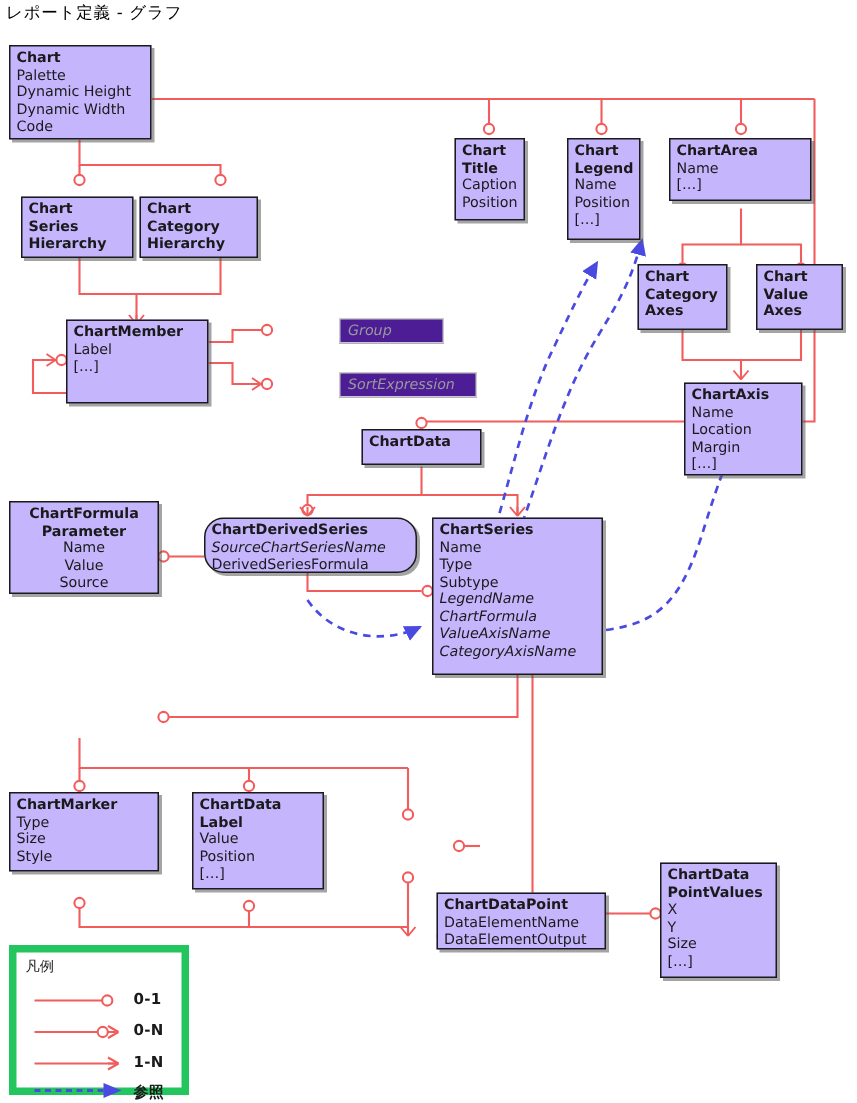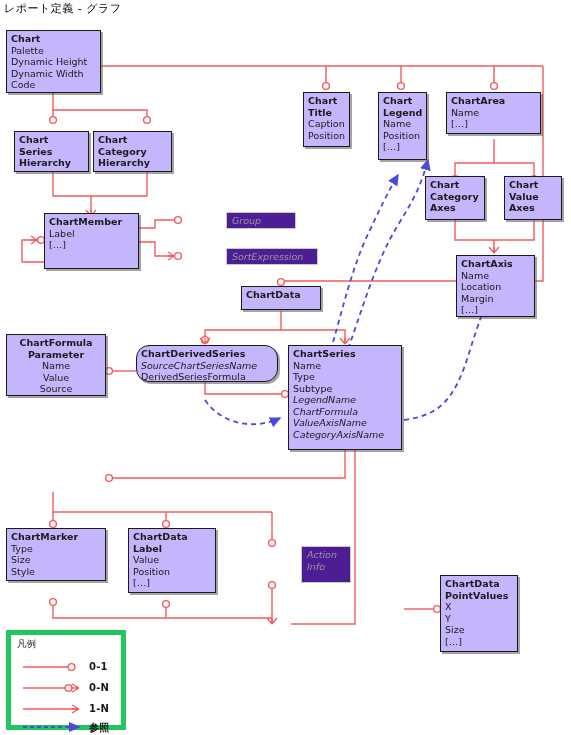--- a/index.html
+++ b/index.html
@@ -265,42 +265,43 @@
   </div>
 
   <div class="ent" style="left:128px;top:528px;width:88px;height:65px;">
     <span class="t" style="white-space:pre;">ChartData
 Label</span>
     <span class="f">Value</span>
     <span class="f">Position</span>
     <span class="f">[…]</span>
   </div>
 
+  <div class="ent" style="left:291px;top:595px;width:113px;height:38px;">
+    <span class="t">ChartDataPoint</span>
+    <span class="f">DataElementName</span>
+    <span class="f">DataElementOutput</span>
+  </div>
 
   <div class="ent" style="left:440px;top:575px;width:78px;height:77px;">
     <span class="t" style="white-space:pre;">ChartData
 PointValues</span>
     <span class="f">X</span>
     <span class="f">Y</span>
     <span class="f">Size</span>
     <span class="f">[…]</span>
   </div>
 
   <div class="ghost" style="left:178px;top:212px;width:70px;height:17px;">
     <span class="f">Group</span>
   </div>
 
   <div class="ghost" style="left:178px;top:248px;width:92px;height:17px;">
     <span class="f">SortExpression</span>
   </div>
 
-  <div class="ghost" style="left:253px;top:546px;width:50px;height:37px;">
-    <span class="f">Action</span>
-    <span class="f">Info</span>
-  </div>
 
   <div id="legend">
     <div class="lg-title">凡例</div>
     <svg viewBox="0 0 120 100">
       <g stroke="#f25c5c" stroke-width="1.4" fill="none">
         <line x1="12" y1="32" x2="57" y2="32"></line>
         <circle cx="60.5" cy="32" r="3.4" fill="#ffffff"></circle>
         <line x1="12" y1="53" x2="54" y2="53"></line>
         <circle cx="57.5" cy="53" r="3.4" fill="#ffffff"></circle>
         <path d="M68,53 L61,49 M68,53 L61,57 M68,53 L61,53"></path>

